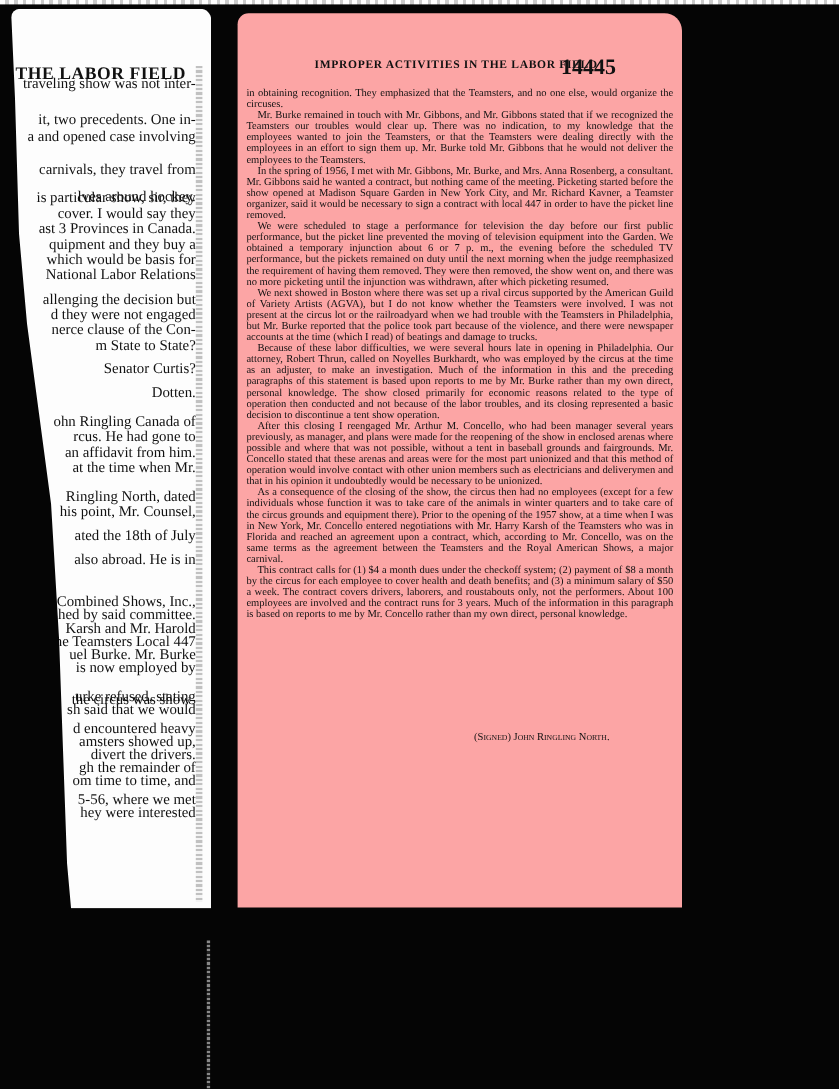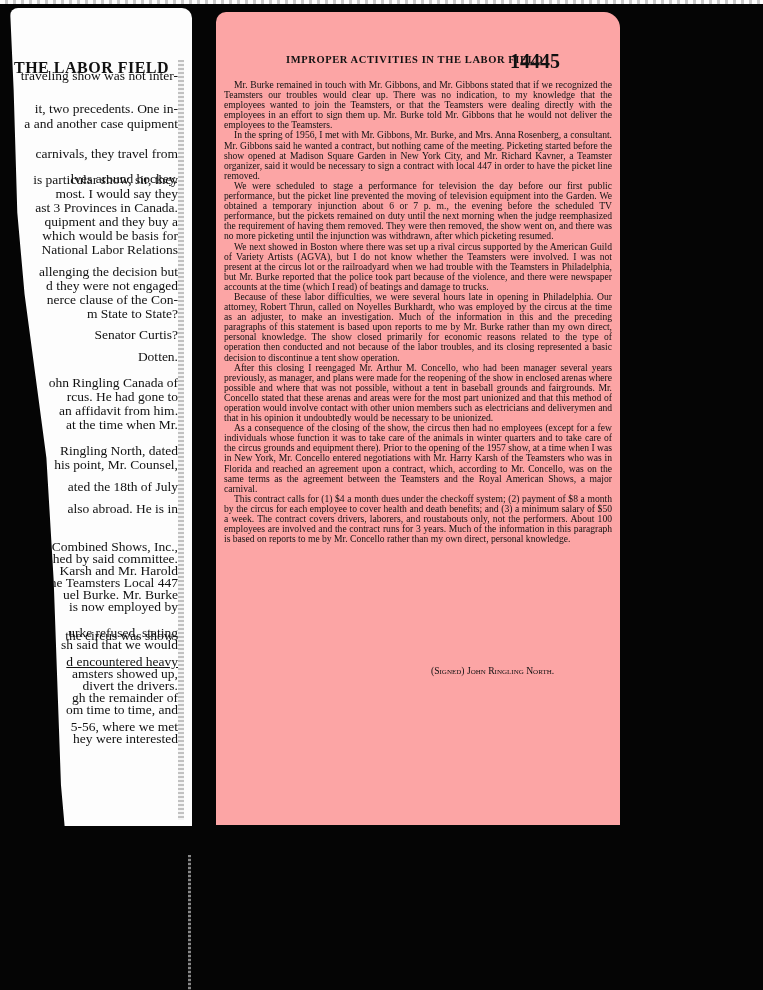--- a/index.html
+++ b/index.html
@@ -58,25 +58,25 @@
 </head>
 <body>
 
 <div class="topstrip"></div>
 
 <div class="left-page">
   <div class="left-inner" id="left-lines">
     <div class="runhead">THE LABOR FIELD</div>
   <div class="left-line" style="top: 60px;">traveling show was not inter-</div>
       <div class="left-line" style="top: 93px;">it, two precedents.  One in-</div>
-      <div class="left-line" style="top: 108px;">a and another case quipment</div>
+      <div class="left-line" style="top: 108px;">a and opened case involving</div>
       <div class="left-line" style="top: 123px; margin-top: 40px;">lves around hockey.</div>
       <div class="left-line" style="top: 138px;">carnivals, they travel from</div>
       <div class="left-line" style="top: 164px;">is particular show, sir, they</div>
-      <div class="left-line" style="top: 178px;">most.  I would say they</div>
+      <div class="left-line" style="top: 178px;">cover.  I would say they</div>
       <div class="left-line" style="top: 192px;">ast 3 Provinces in Canada.</div>
       <div class="left-line" style="top: 206px;">quipment and they buy a</div>
       <div class="left-line" style="top: 220px;">which would be basis for</div>
       <div class="left-line" style="top: 234px;">National Labor Relations</div>
       <div class="left-line" style="top: 256px;">allenging the decision but</div>
       <div class="left-line" style="top: 270px;">d they were not engaged</div>
       <div class="left-line" style="top: 284px;">nerce clause of the Con-</div>
       <div class="left-line" style="top: 298px;">m State to State?</div>
       <div class="left-line" style="top: 319px;">Senator Curtis?</div>
       <div class="left-line" style="top: 341px;">Dotten.</div>
@@ -90,35 +90,36 @@
       <div class="left-line" style="top: 493px;">also abroad.  He is in</div>
       <div class="left-line" style="top: 531px;">Combined Shows, Inc.,</div>
       <div class="left-line" style="top: 543px;">shed by said committee.</div>
       <div class="left-line" style="top: 555px;">Karsh and Mr. Harold</div>
       <div class="left-line" style="top: 567px;">he Teamsters Local 447</div>
       <div class="left-line" style="top: 579px;">uel Burke.  Mr. Burke</div>
       <div class="left-line" style="top: 591px;">is now employed by</div>
       <div class="left-line" style="top: 620px;">the circus was show-</div>
       <div class="left-line" style="top: 617px;">urke refused, stating</div>
       <div class="left-line" style="top: 629px;">sh said that we would</div>
-      <div class="left-line" style="top: 646px; text-decoration: underline;">d encountered heavy</div>
+      <div class="left-line" style="top: 646px;">d encountered heavy</div>
       <div class="left-line" style="top: 658px;">amsters showed up,</div>
       <div class="left-line" style="top: 670px;">divert the drivers.</div>
       <div class="left-line" style="top: 682px;">gh the remainder of</div>
       <div class="left-line" style="top: 694px;">om time to time, and</div>
       <div class="left-line" style="top: 711px;">5-56, where we met</div>
       <div class="left-line" style="top: 723px;">hey were interested</div>
     </div>
 </div>
 <div class="gutter-shadow"></div>
 
 <div class="right-page">
   <div class="header">IMPROPER ACTIVITIES IN THE LABOR FIELD</div>
   <div class="pagenum">14445</div>
   <div class="body-text">
+    <p class="cont">in obtaining recognition.  They emphasized that the Teamsters, and no one else, would organize the circuses.</p>
     <p>Mr. Burke remained in touch with Mr. Gibbons, and Mr. Gibbons stated that if we recognized the Teamsters our troubles would clear up.  There was no indication, to my knowledge that the employees wanted to join the Teamsters, or that the Teamsters were dealing directly with the employees in an effort to sign them up.  Mr. Burke told Mr. Gibbons that he would not deliver the employees to the Teamsters.</p>
     <p>In the spring of 1956, I met with Mr. Gibbons, Mr. Burke, and Mrs. Anna Rosenberg, a consultant.  Mr. Gibbons said he wanted a contract, but nothing came of the meeting.  Picketing started before the show opened at Madison Square Garden in New York City, and Mr. Richard Kavner, a Teamster organizer, said it would be necessary to sign a contract with local 447 in order to have the picket line removed.</p>
     <p>We were scheduled to stage a performance for television the day before our first public performance, but the picket line prevented the moving of television equipment into the Garden.  We obtained a temporary injunction about 6 or 7 p. m., the evening before the scheduled TV performance, but the pickets remained on duty until the next morning when the judge reemphasized the requirement of having them removed.  They were then removed, the show went on, and there was no more picketing until the injunction was withdrawn, after which picketing resumed.</p>
     <p>We next showed in Boston where there was set up a rival circus supported by the American Guild of Variety Artists (AGVA), but I do not know whether the Teamsters were involved.  I was not present at the circus lot or the railroadyard when we had trouble with the Teamsters in Philadelphia, but Mr. Burke reported that the police took part because of the violence, and there were newspaper accounts at the time (which I read) of beatings and damage to trucks.</p>
     <p>Because of these labor difficulties, we were several hours late in opening in Philadelphia.  Our attorney, Robert Thrun, called on Noyelles Burkhardt, who was employed by the circus at the time as an adjuster, to make an investigation.  Much of the information in this and the preceding paragraphs of this statement is based upon reports to me by Mr. Burke rather than my own direct, personal knowledge.  The show closed primarily for economic reasons related to the type of operation then conducted and not because of the labor troubles, and its closing represented a basic decision to discontinue a tent show operation.</p>
     <p>After this closing I reengaged Mr. Arthur M. Concello, who had been manager several years previously, as manager, and plans were made for the reopening of the show in enclosed arenas where possible and where that was not possible, without a tent in baseball grounds and fairgrounds.  Mr. Concello stated that these arenas and areas were for the most part unionized and that this method of operation would involve contact with other union members such as electricians and deliverymen and that in his opinion it undoubtedly would be necessary to be unionized.</p>
     <p>As a consequence of the closing of the show, the circus then had no employees (except for a few individuals whose function it was to take care of the animals in winter quarters and to take care of the circus grounds and equipment there).  Prior to the opening of the 1957 show, at a time when I was in New York, Mr. Concello entered negotiations with Mr. Harry Karsh of the Teamsters who was in Florida and reached an agreement upon a contract, which, according to Mr. Concello, was on the same terms as the agreement between the Teamsters and the Royal American Shows, a major carnival.</p>
     <p>This contract calls for (1) $4 a month dues under the checkoff system; (2) payment of $8 a month by the circus for each employee to cover health and death benefits; and (3) a minimum salary of $50 a week.  The contract covers drivers, laborers, and roustabouts only, not the performers.  About 100 employees are involved and the contract runs for 3 years.  Much of the information in this paragraph is based on reports to me by Mr. Concello rather than my own direct, personal knowledge.</p>
   </div>
   <div class="signature">(Signed)  John Ringling North.</div>

